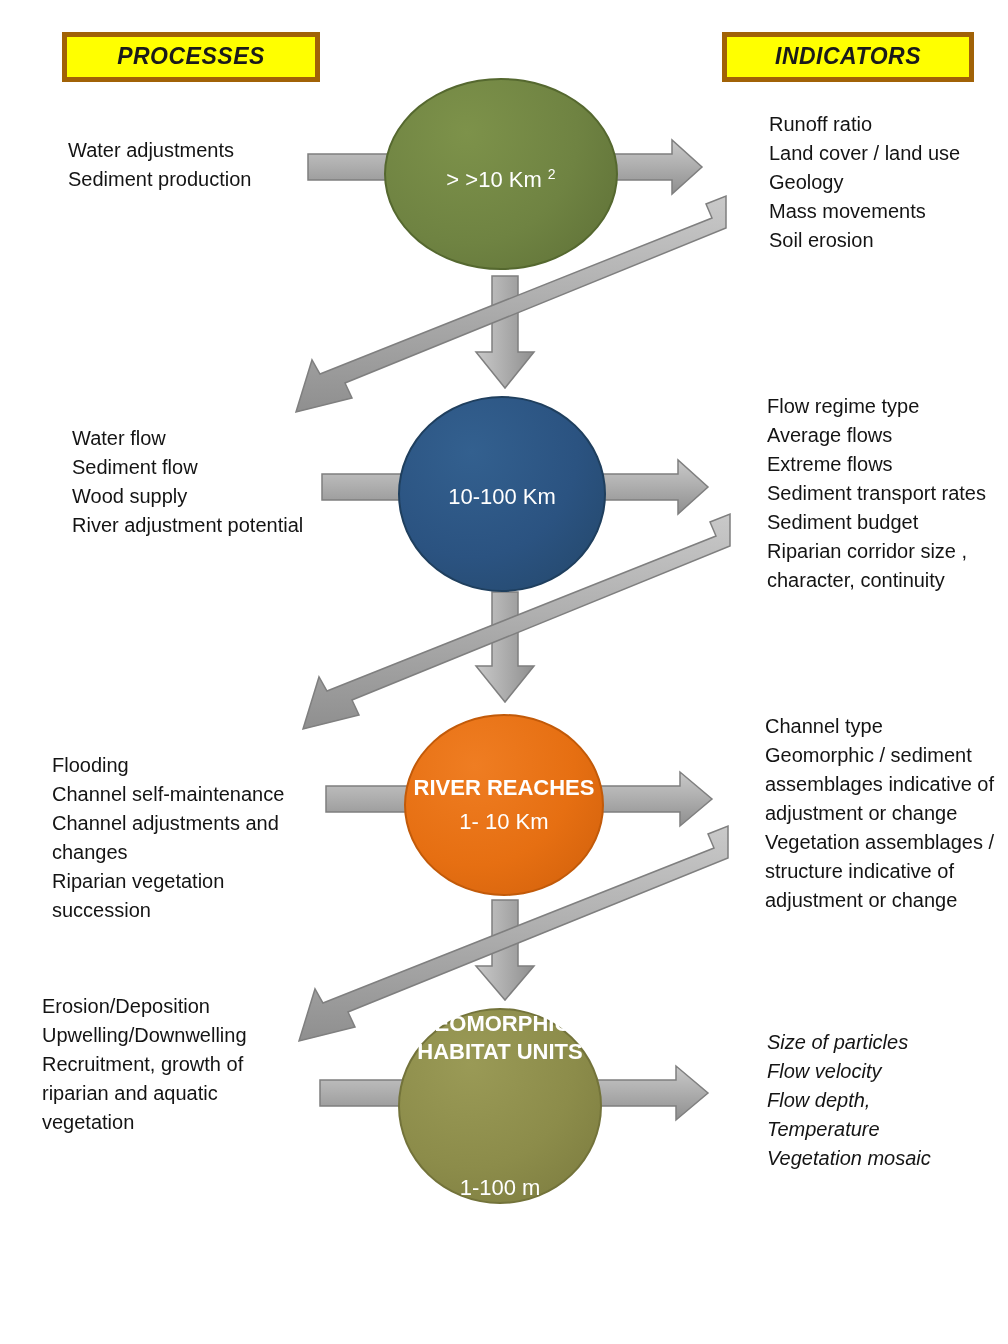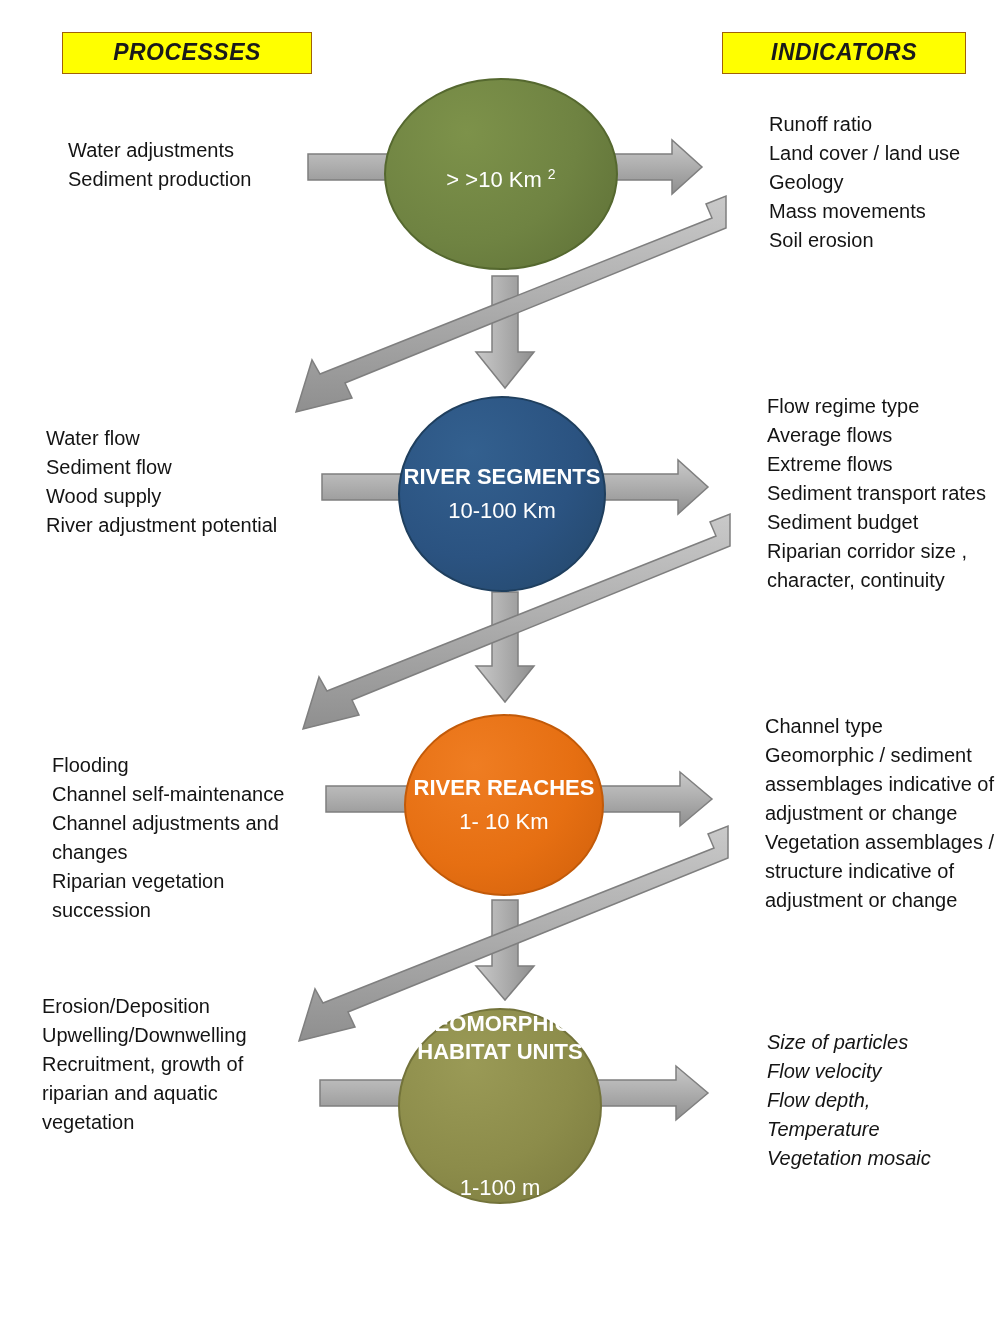--- a/index.html
+++ b/index.html
@@ -16,21 +16,21 @@
   }
   #canvas {
     position: absolute;
     left: 0; top: 0;
     width: 1008px;
     height: 1344px;
   }
   .header-box {
     position: absolute;
     background: #ffff00;
-    border: 1px solid #a16207;
+    border: 5px solid #a16207;
     font-style: italic;
     font-weight: bold;
     font-size: 23px;
     color: #1a1a1a;
     text-align: center;
     line-height: 38px;
     letter-spacing: 0.5px;
   }
   #hdr-processes { left: 62px; top: 32px; width: 248px; height: 40px; }
   #hdr-indicators { left: 722px; top: 32px; width: 242px; height: 40px; }
@@ -84,21 +84,21 @@
   .txt {
     position: absolute;
     font-size: 20px;
     line-height: 29px;
     color: #141414;
     white-space: pre-line;
   }
   .txt.right { text-align: left; margin-left: 31px; }
 
   #proc-0 { left: 68px; top: 136px; width: 250px; }
-  #proc-1 { left: 46px; top: 424px; width: 290px; }
+  #proc-1 { left: 72px; top: 424px; width: 290px; }
   #proc-2 { left: 52px; top: 716px; width: 300px; margin-top: 35px; }
   #proc-3 { left: 42px; top: 992px; width: 320px; }
 
   #ind-0 { left: 738px; top: 110px; width: 260px; }
   #ind-1 { left: 736px; top: 392px; width: 268px; }
   #ind-2 { left: 734px; top: 712px; width: 258px; }
   #ind-3 { left: 736px; top: 1028px; width: 250px; font-style: italic; }
 </style>
 </head>
 <body>
@@ -152,22 +152,20 @@
 </svg>
 
 <div class="header-box" id="hdr-processes">PROCESSES</div>
 <div class="header-box" id="hdr-indicators">INDICATORS</div>
 
 <div class="node" id="node-catchment">
   <div class="node-sub"><span>&gt; &gt;10 Km</span> <sup>2</sup></div>
 </div>
 
 <div class="node" id="node-segments">
-  <div>RIVER
-SEGMENTS</div>
   <div class="node-sub">10-100 Km</div>
 </div>
 
 <div class="node" id="node-reaches">
   <div>RIVER
 REACHES</div>
   <div class="node-sub">1- 10 Km</div>
 </div>
 
 <div class="node" id="node-habitat">

